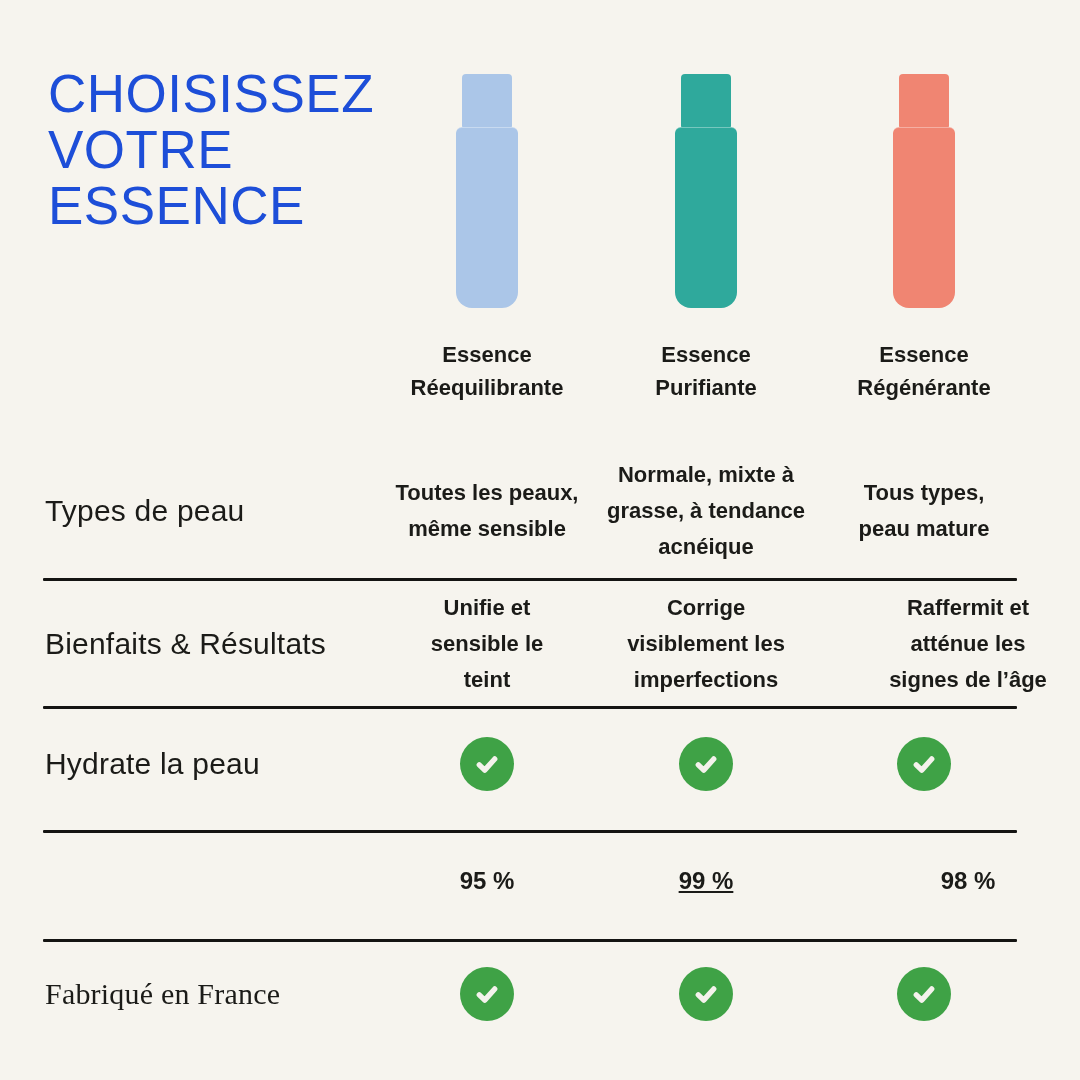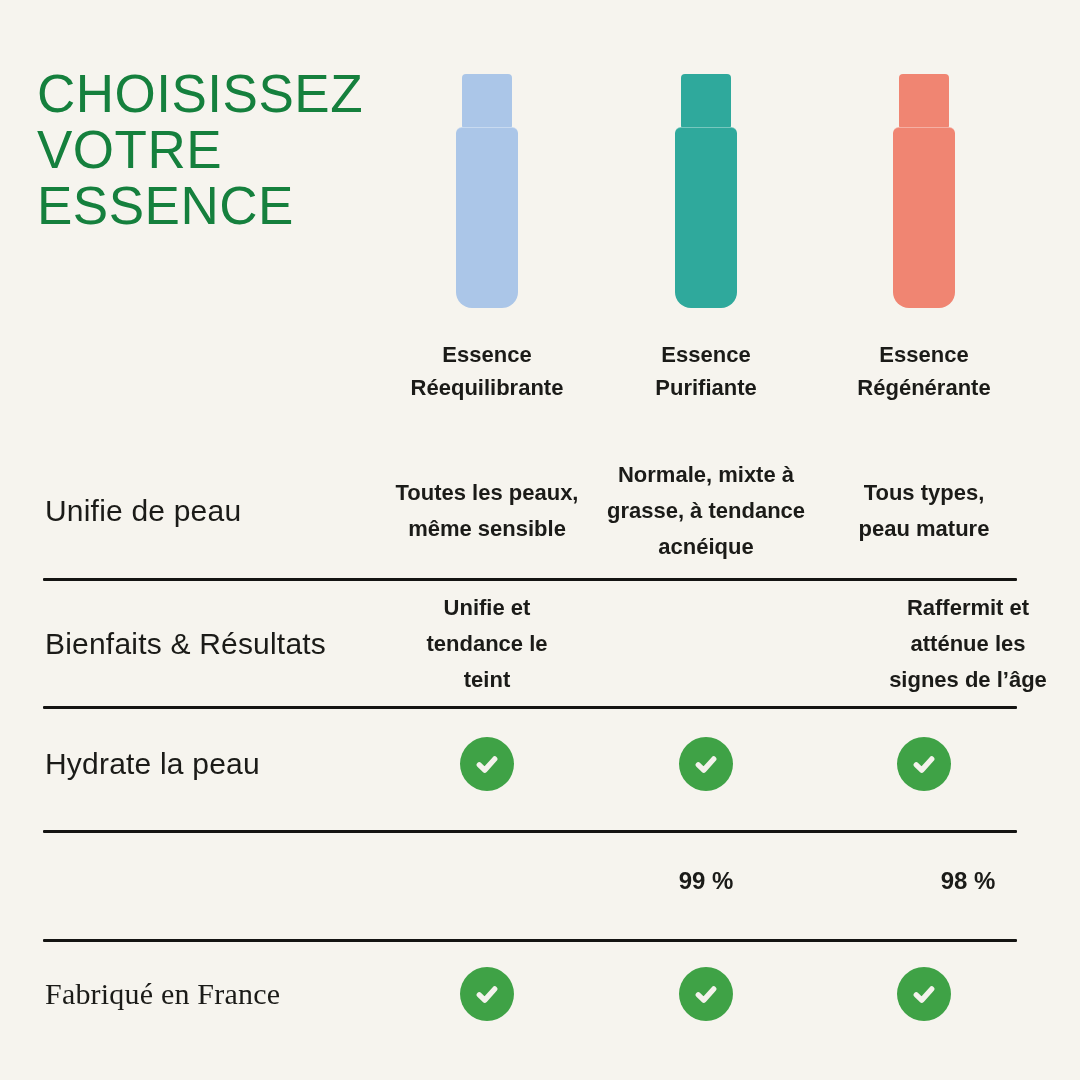--- a/index.html
+++ b/index.html
@@ -5,25 +5,25 @@
   html,body{margin:0;padding:0;}
   .canvas{
     position:relative;
     width:1080px;height:1080px;
     background:#F6F4EE;
     font-family:"Liberation Sans", sans-serif;
     color:#1B1B18;
     overflow:hidden;
   }
   .title{
-    position:absolute;left:37px;top:66px;
+    position:absolute;left:48px;top:66px;
     font-size:53px;line-height:56px;font-weight:500;
     letter-spacing:0.5px;
     white-space:pre-line;
-    color:#15803d;
+    color:#1d4ed8;
   }
   
   .bottle{position:absolute;top:74px;width:62px;}
   .bottle .cap{
     width:50px;height:54px;margin:0 auto;
     border-radius:4px 4px 2px 2px;
   }
   .bottle .body{
     width:62px;height:180px;margin-top:-1px;
     border-radius:6px 6px 16px 16px;
@@ -82,36 +82,39 @@
   </div>
 
   <div class="product-name" style="left:367px;">Essence
 Réequilibrante</div>
   <div class="product-name" style="left:586px;">Essence
 Purifiante</div>
   <div class="product-name" style="left:804px;">Essence
 Régénérante</div>
 
   <div class="row" style="top:443px;height:135px;">
-    <div class="row-label">Unifie de peau</div>
+    <div class="row-label">Types de peau</div>
     <div class="cell" style="left:487px;">Toutes les peaux,
 même sensible</div>
     <div class="cell" style="left:706px;">Normale, mixte à
 grasse, à tendance
 acnéique</div>
     <div class="cell" style="left:924px;">Tous types,
 peau mature</div>
   </div>
   <div class="separator" style="top:578px;"></div>
 
   <div class="row" style="top:581px;height:125px;">
     <div class="row-label">Bienfaits &amp; Résultats</div>
     <div class="cell" style="left:487px;">Unifie et
-tendance le
+sensible le
 teint</div>
+    <div class="cell" style="left:706px;">Corrige
+visiblement les
+imperfections</div>
     <div class="cell" style="left:968px;">Raffermit et
 atténue les
 signes de l’âge</div>
   </div>
   <div class="separator" style="top:706px;"></div>
 
   <div class="row" style="top:709px;height:110px;">
     <div class="row-label">Hydrate la peau</div>
     <div class="check-circle" style="left: 487px; background: rgb(63, 162, 70);">
       <svg width="32" height="32" viewBox="0 0 24 24">
@@ -125,21 +128,22 @@
     </div>
     <div class="check-circle" style="left: 924px; background: rgb(63, 162, 70);">
       <svg width="32" height="32" viewBox="0 0 24 24">
           <path d="M6.2 12.6 L10.3 16.6 L17.8 8.2" fill="none" stroke="#F4F2EC" stroke-width="4" stroke-linecap="round" stroke-linejoin="round"></path>
         </svg>
     </div>
   </div>
   <div class="separator" style="top:830px;"></div>
 
   <div class="row" style="top:833px;height:96px;">
-    <div class="cell num" style="left:706px;">99 %</div>
+    <div class="cell num" style="left:487px;">95 %</div>
+    <div class="cell num" style="left:706px;text-decoration:underline;">99 %</div>
     <div class="cell num" style="left:968px;">98 %</div>
   </div>
   <div class="separator" style="top:939px;"></div>
 
   <div class="row" style="top:942px;height:104px;font-family:Liberation Serif, serif;">
     <div class="row-label">Fabriqué en France</div>
     <div class="check-circle" style="left: 487px; background: rgb(63, 162, 70);">
       <svg width="32" height="32" viewBox="0 0 24 24">
           <path d="M6.2 12.6 L10.3 16.6 L17.8 8.2" fill="none" stroke="#F4F2EC" stroke-width="4" stroke-linecap="round" stroke-linejoin="round"></path>
         </svg>

